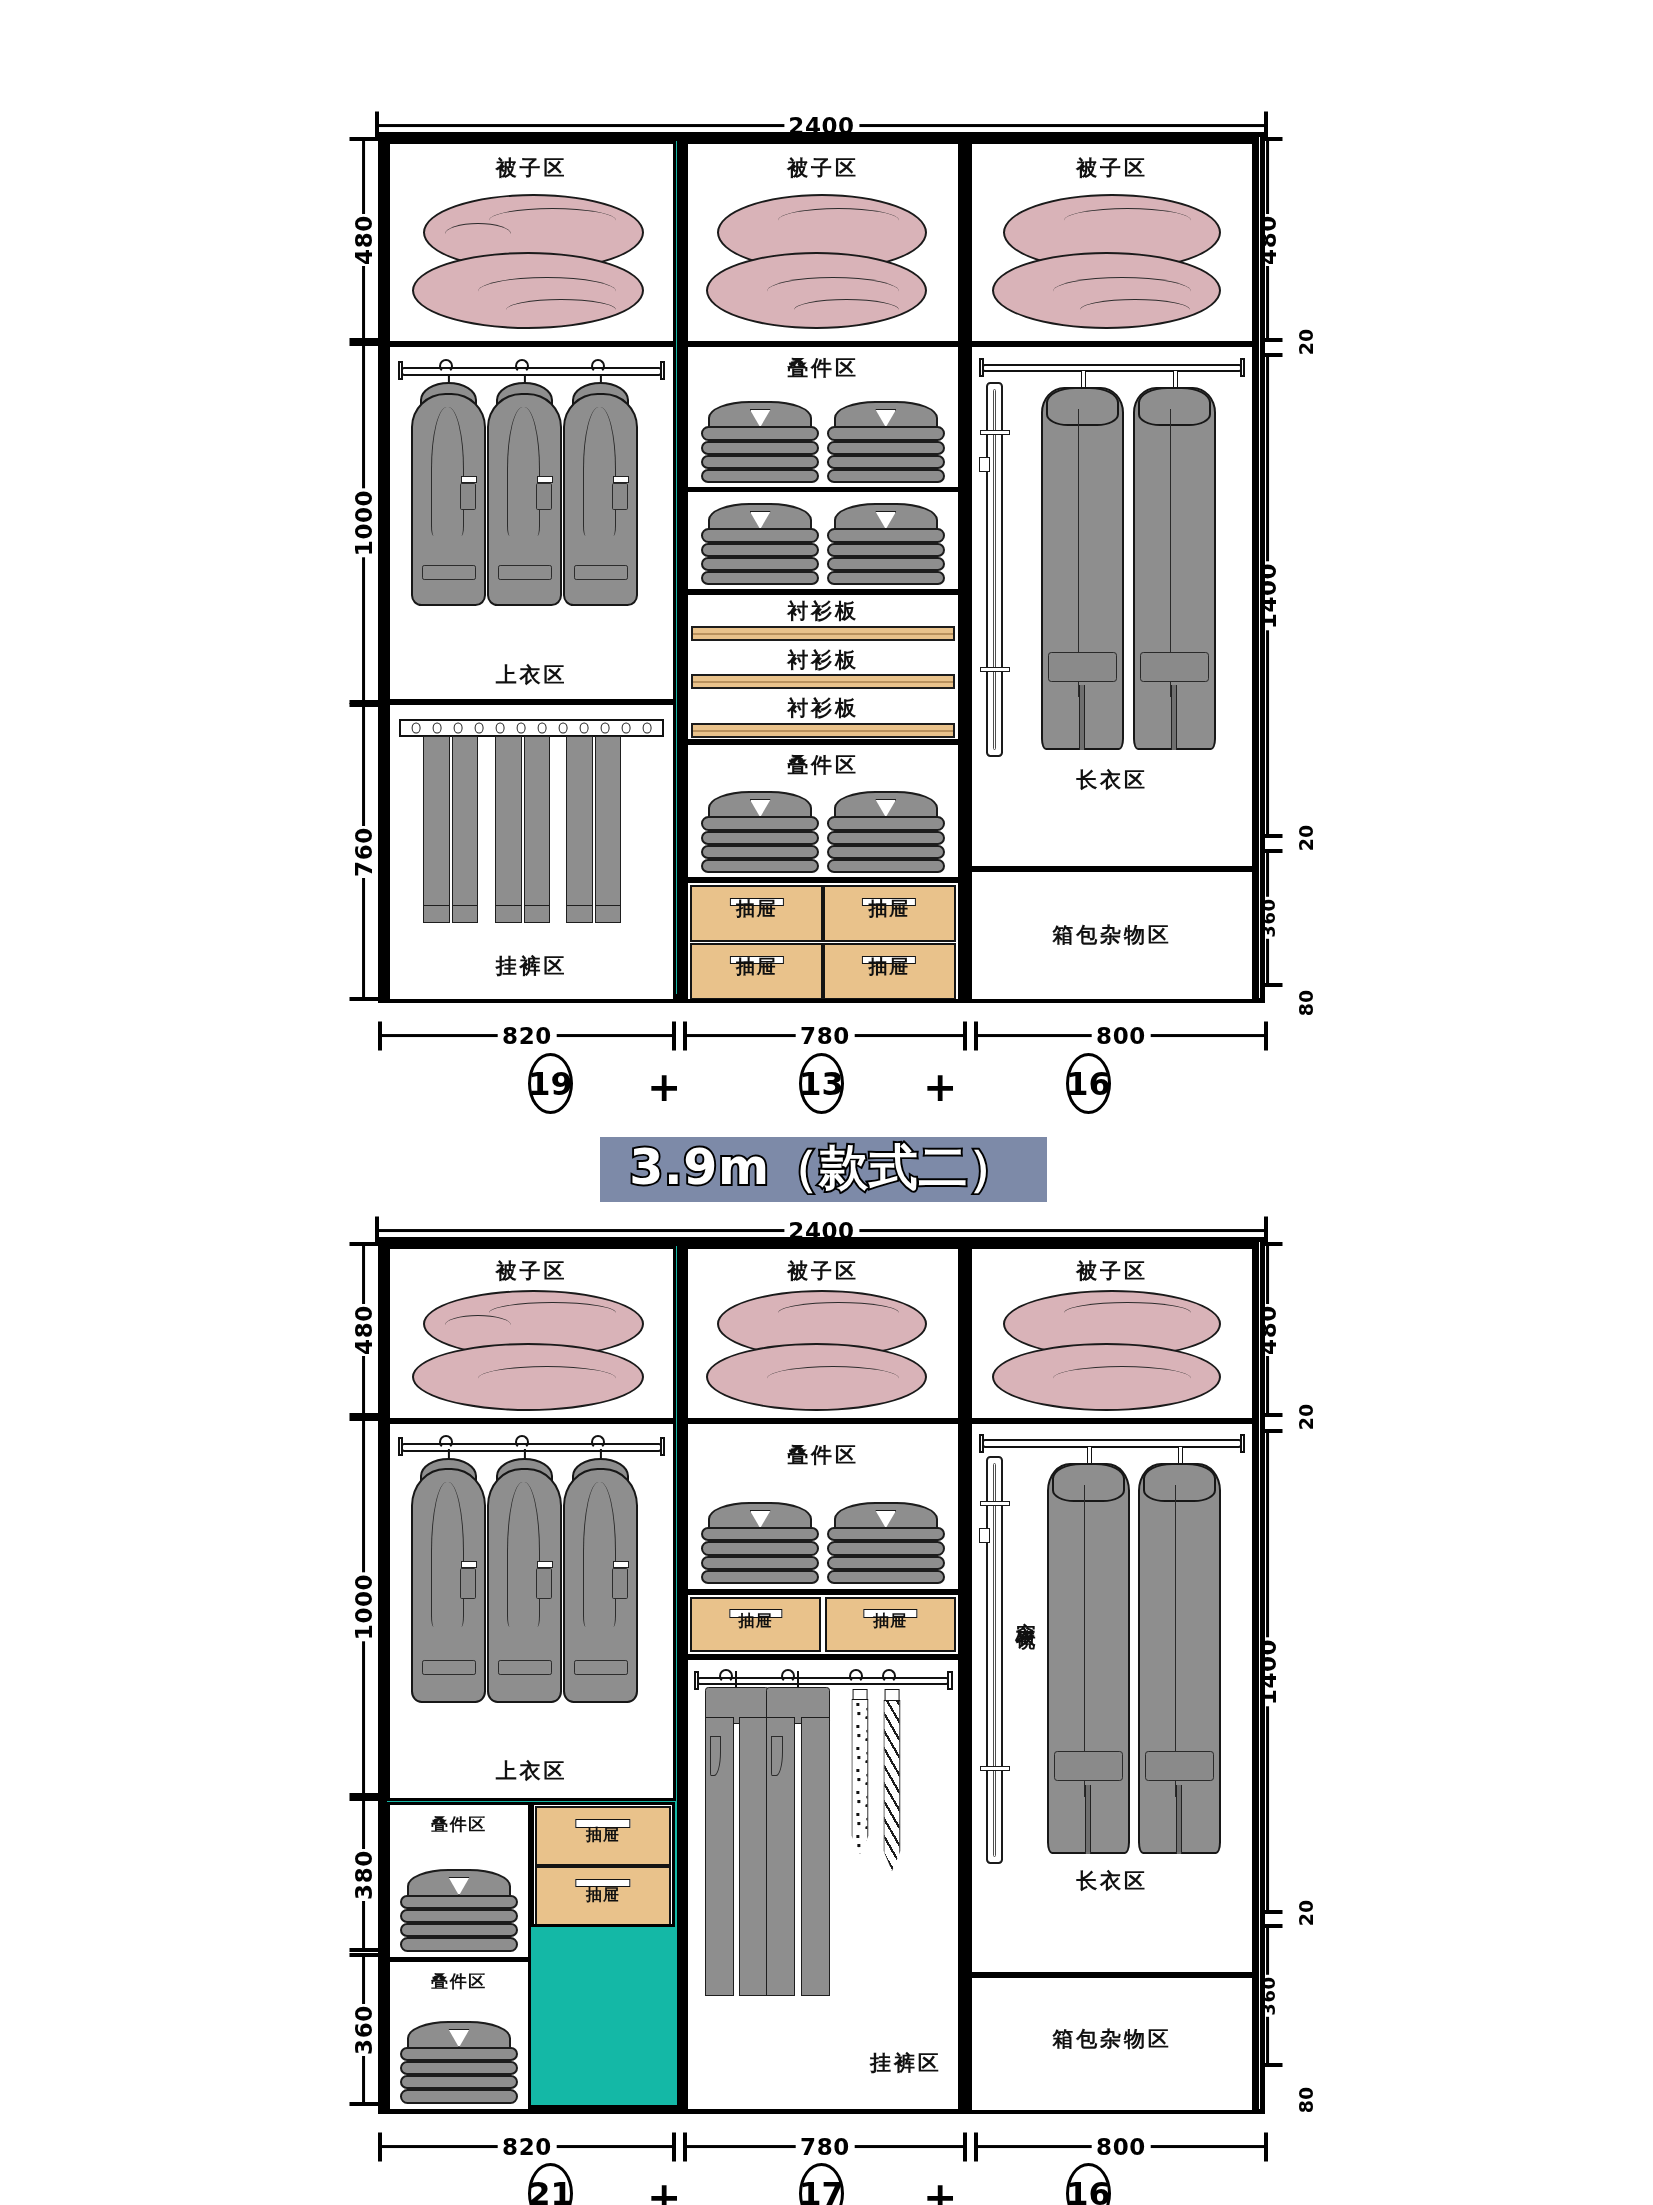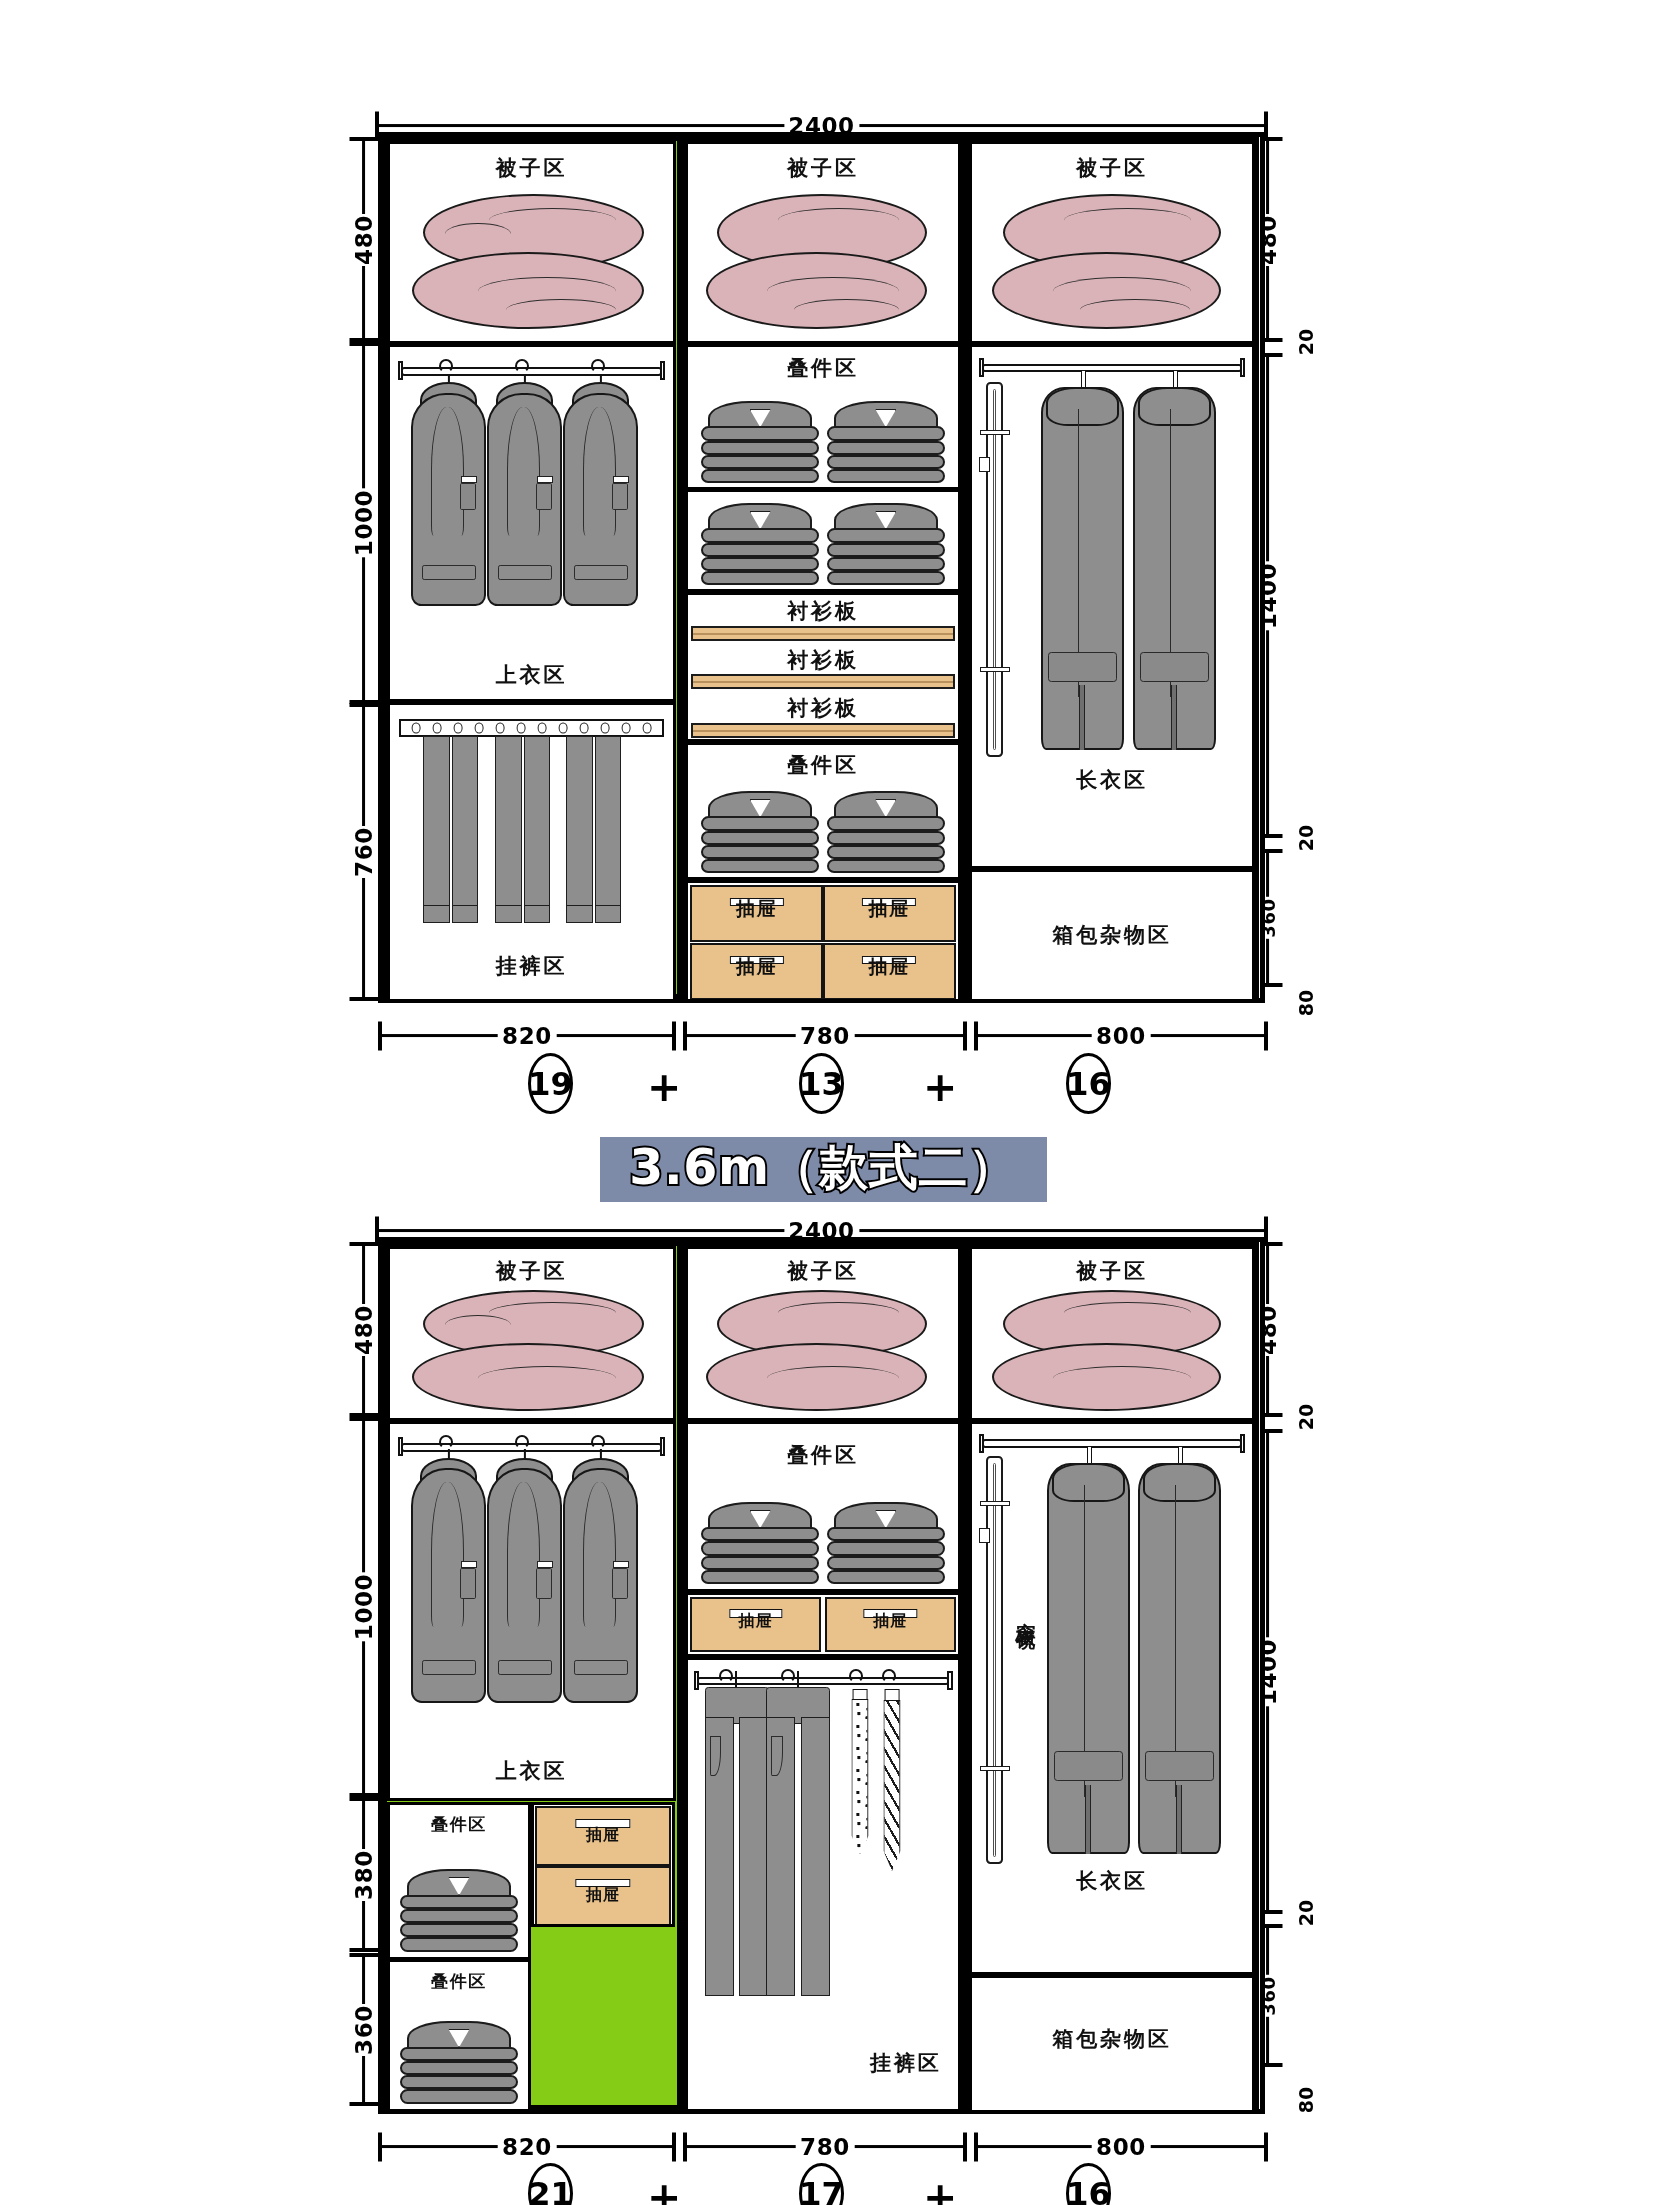--- a/index.html
+++ b/index.html
@@ -27,21 +27,21 @@
   }
 
   .cab {
     position: absolute;
     border: 5px solid #000;
     background: #fff;
   }
   .col {
     position: absolute;
     border: 4.4px solid #000;
-    background: #84cc16;
+    background: #14b8a6;
   }
   .cell {
     position: absolute;
     border: 3.3px solid #000;
     background: #fff;
     overflow: hidden;
   }
 
   .zlabel {
     position: absolute;
@@ -688,21 +688,21 @@
     <div class="circnum" style="left:421px; top:0px;">
       <span>13</span>
     </div>
     <span class="plus" style="left:545px; top:14.3px;">+</span>
     <div class="circnum" style="left:688px; top:0px;">
       <span>16</span>
     </div>
   </div>
 
   <div class="banner" style="left:600px; top:1137px; width:447px; height:65px;">
-    <span class="banner-text">3.6m（款式二）</span>
+    <span class="banner-text">3.9m（款式二）</span>
   </div>
 
   <div class="dimh" style="left:375px; top:1215px; width:893px; height:31px;">
     <div class="line"></div>
       <div class="tick l"></div>
       <div class="tick r"></div>
     <span class="txt">2400</span>
   </div>
 
   <div class="dimv" style="left:347px; top:1242px; width:33px; height:175px;">

